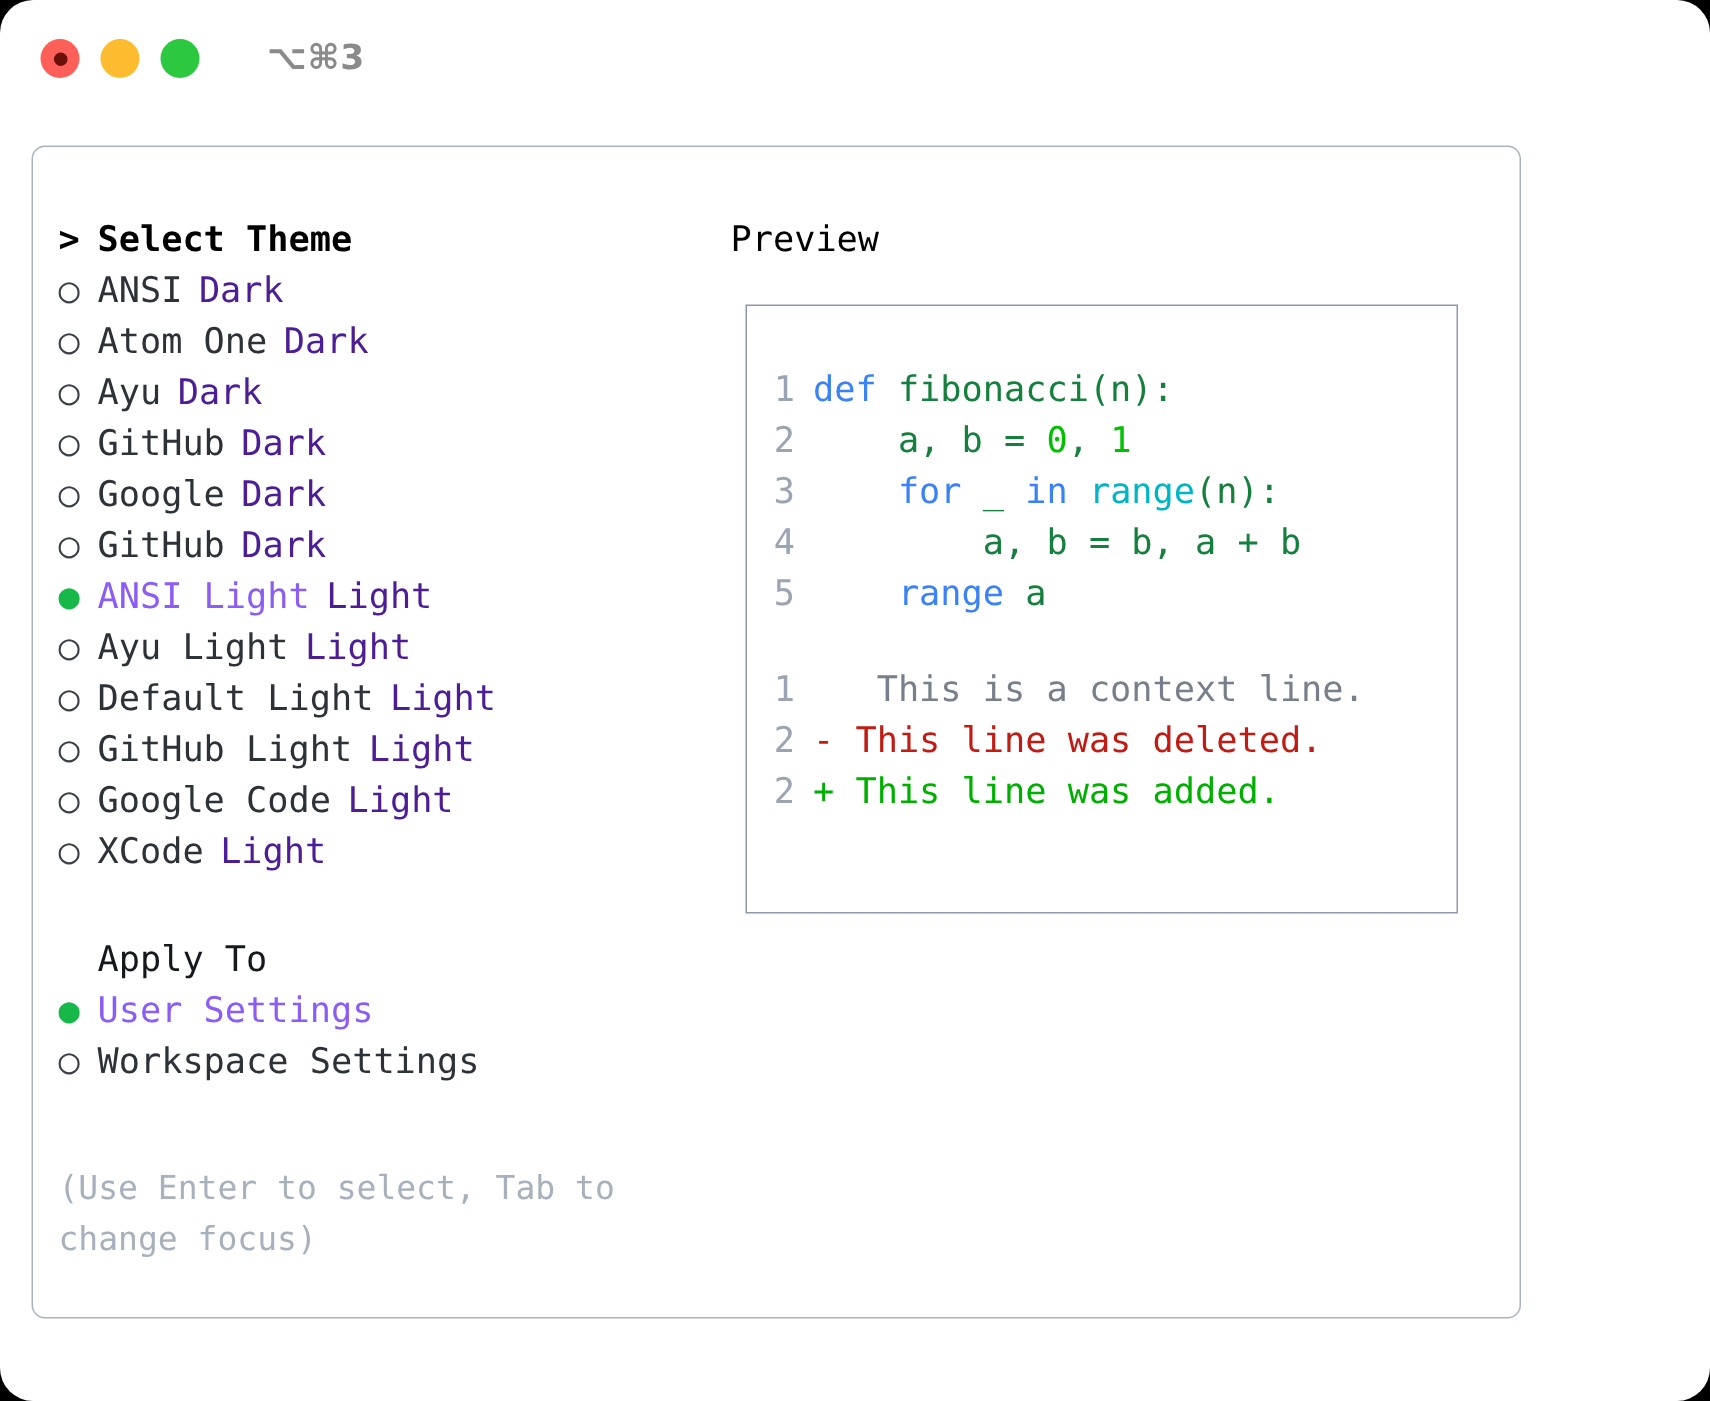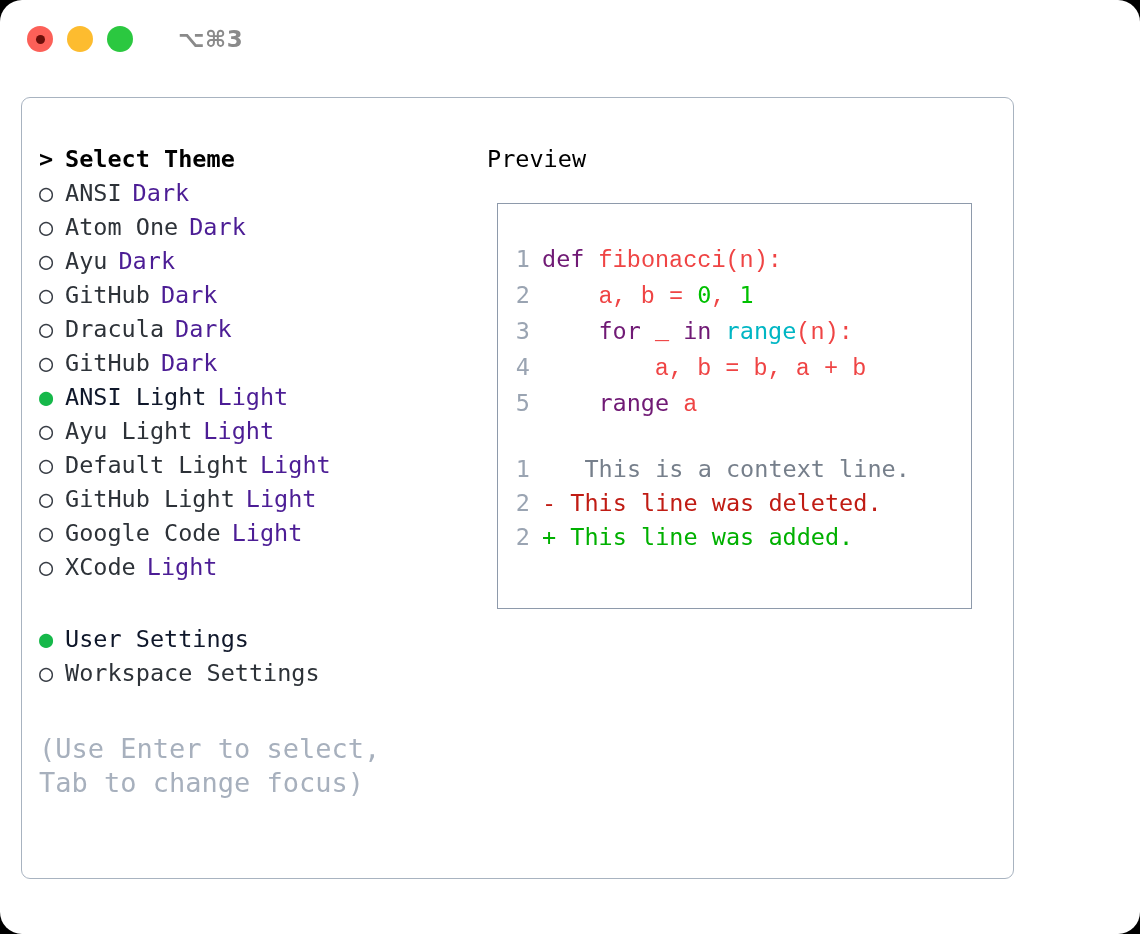--- a/index.html
+++ b/index.html
@@ -111,40 +111,40 @@
     width: 26px;
     flex: 0 0 26px;
     text-align: left;
     font-size: 23.5px;
   }
   .marker-arrow { color: #000000; font-weight: bold; }
   .bullet-empty { color: #3a3f47; }
   .bullet-filled { color: #16b84a; }
 
   .item-name { color: #2d3238; }
-  .item-name.selected { color: #0f172a; }
+  .item-name.selected { color: #8b5cf6; }
   .item-variant {
     color: #4c1d95;
     margin-left: 11px;
   }
 
   .apply-head {
     color: #15181c;
     padding-left: 26px;
     font-weight: normal;
   }
 
   .spacer-lg { height: 38px; }
   .spacer-md { height: 30px; }
 
   #hint-text {
-    margin-top: 12px;
+    margin-top: 22px;
     width: 400px;
     color: #a7b0bd;
-    font-size: 27px;
+    font-size: 22px;
     line-height: 34px;
     font-family: "DejaVu Sans Mono", monospace;
   }
 
   
   #right-pane {
     flex: 1;
     padding: 44px 0 0 0;
     box-sizing: border-box;
     position: relative;
@@ -176,24 +176,24 @@
   .ln {
     width: 44px;
     flex: 0 0 44px;
     text-align: right;
     color: #9aa4b2;
     padding-right: 12px;
     box-sizing: border-box;
   }
   .code-text { white-space: pre; }
 
-  .tok-kw   { color: #701a75; text-align: right; }
+  .tok-kw   { color: #3b82f6; text-align: right; }
   .tok-num  { color: #00c000; }
   .tok-fn   { color: #00b6c4; }
-  .tok-plain{ color: #ef4444; font-family: Liberation Mono, monospace; }
+  .tok-plain{ color: #15803d; }
 
   .diff-gap { height: 30px; }
   .diff-context { color: #767f8b; }
   .diff-del { color: #c01c14; }
   .diff-add { color: #00b000; }
 </style>
 </head>
 <body>
 
 <div id="app-window">
@@ -235,21 +235,21 @@
               <span class="item-name">Ayu</span>
               <span class="item-variant">Dark</span>
             </div>
             <div class="row">
               <span class="marker bullet-empty">○</span>
               <span class="item-name">GitHub</span>
               <span class="item-variant">Dark</span>
             </div>
             <div class="row">
               <span class="marker bullet-empty">○</span>
-              <span class="item-name">Dracula</span>
+              <span class="item-name">Google</span>
               <span class="item-variant">Dark</span>
             </div>
             <div class="row">
               <span class="marker bullet-empty">○</span>
               <span class="item-name">GitHub</span>
               <span class="item-variant">Dark</span>
             </div>
             <div class="row">
               <span class="marker bullet-filled">●</span>
               <span class="item-name selected">ANSI Light</span>
@@ -277,20 +277,23 @@
             </div>
             <div class="row">
               <span class="marker bullet-empty">○</span>
               <span class="item-name">XCode</span>
               <span class="item-variant">Light</span>
             </div>
           </div>
 
         <div class="spacer-lg"></div>
 
+        <div class="row apply-head">
+          <span>Apply To</span>
+        </div>
 
         <div id="apply-list">
             <div class="row">
               <span class="marker bullet-filled">●</span>
               <span class="item-name selected">User Settings</span>
             </div>
             <div class="row">
               <span class="marker bullet-empty">○</span>
               <span class="item-name">Workspace Settings</span>
             </div>

